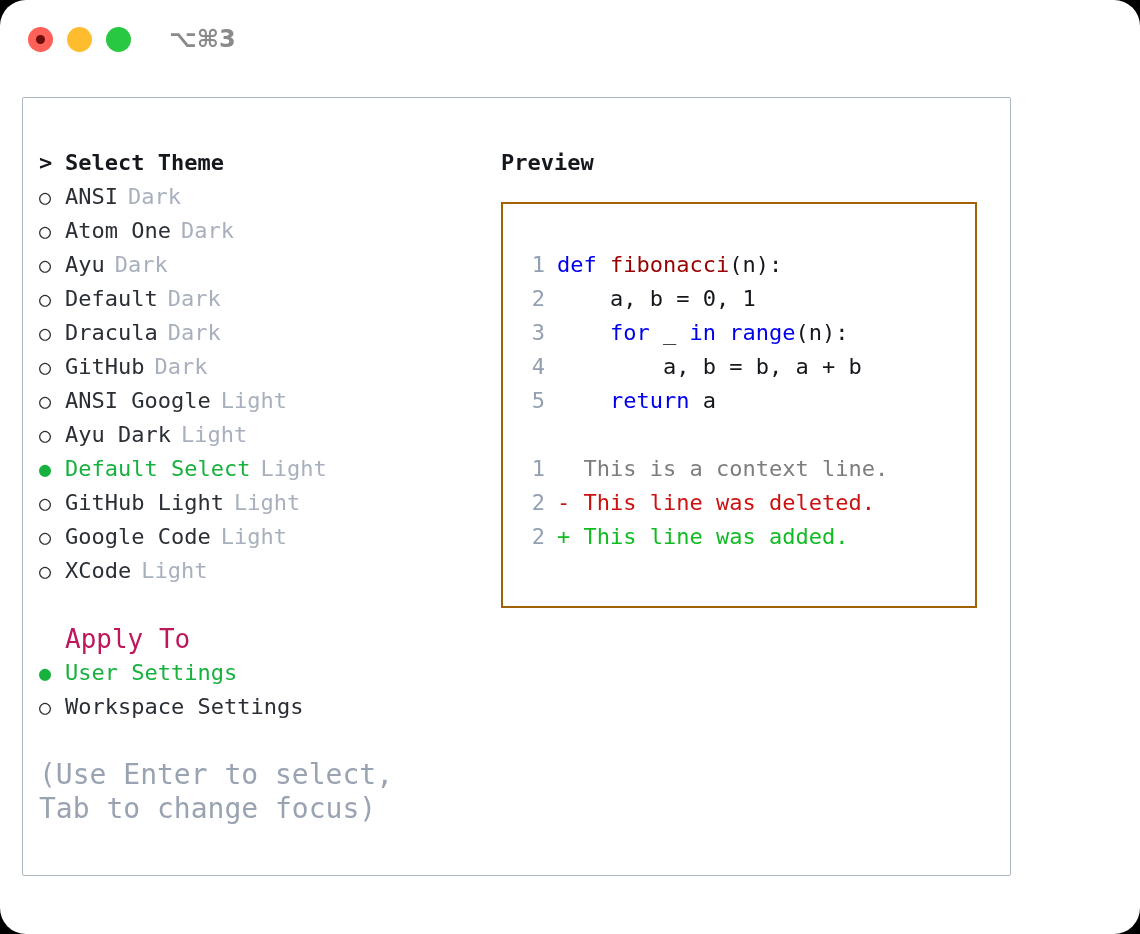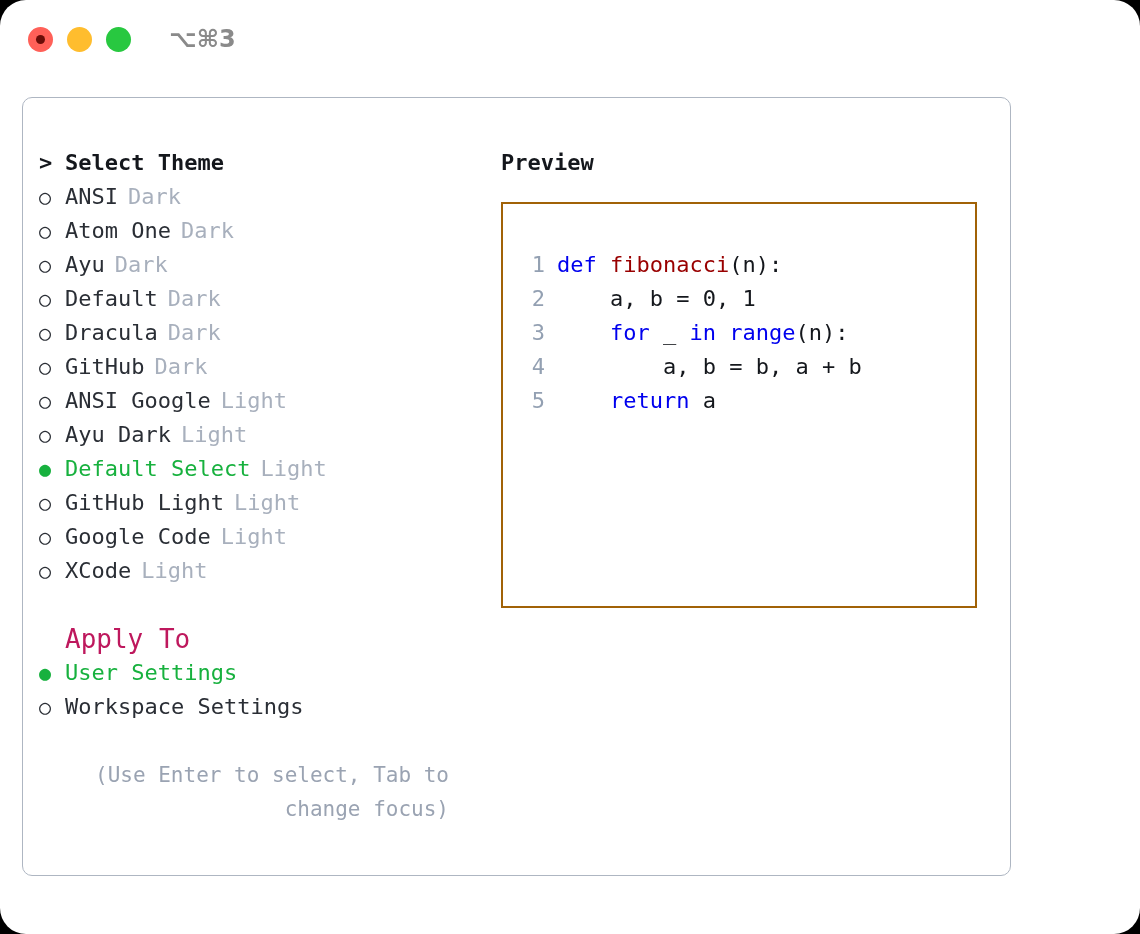--- a/index.html
+++ b/index.html
@@ -66,21 +66,21 @@
   }
 
   
   .panel {
     position: absolute;
     left: 22px;
     top: 97px;
     width: 989px;
     height: 779px;
     border: 1px solid #aeb6c2;
-    border-radius: 10px;
+    border-radius: 2px;
     background: #ffffff;
     box-sizing: border-box;
   }
 
   .content {
     position: relative;
     width: 100%;
     height: 100%;
   }
 
@@ -137,24 +137,23 @@
     height: 34px;
     line-height: 34px;
     padding-left: 26px;
   }
 
   .spacer-sm { height: 34px; }
   .spacer-md { height: 34px; }
 
   .hint {
     color: #9aa3b2;
-    font-size: 21px;
+    font-size: 28px;
     line-height: 34px;
     width: 410px;
-    text-align: right;
   }
 
   
   .right-col {
     position: absolute;
     left: 478px;
     top: 48px;
     width: 490px;
   }
   .preview-title {
@@ -306,18 +305,23 @@
         <div class="preview-title">Preview</div>
         <div class="preview-box">
           <div id="code-block">
               <div class="code-line"><span class="lineno">1</span><span class="kw">def </span><span class="fn">fibonacci</span><span class="plain">(n):</span></div>
               <div class="code-line"><span class="lineno">2</span><span class="plain">    a, b = 0, 1</span></div>
               <div class="code-line"><span class="lineno">3</span><span class="plain">    </span><span class="kw">for</span><span class="plain"> _ </span><span class="kw">in</span><span class="plain"> </span><span class="kw">range</span><span class="plain">(n):</span></div>
               <div class="code-line"><span class="lineno">4</span><span class="plain">        a, b = b, a + b</span></div>
               <div class="code-line"><span class="lineno">5</span><span class="plain">    </span><span class="kw">return</span><span class="plain"> a</span></div>
             </div>
           <div class="gap"></div>
+          <div id="diff-block">
+              <div class="code-line"><span class="lineno">1</span><span class="ctx">  This is a context line.</span></div>
+              <div class="code-line"><span class="lineno">2</span><span class="del">- This line was deleted.</span></div>
+              <div class="code-line"><span class="lineno">2</span><span class="add">+ This line was added.</span></div>
+            </div>
         </div>
       </div>
 
     </div>
   </div>
 </div>
 
 </body></html>

